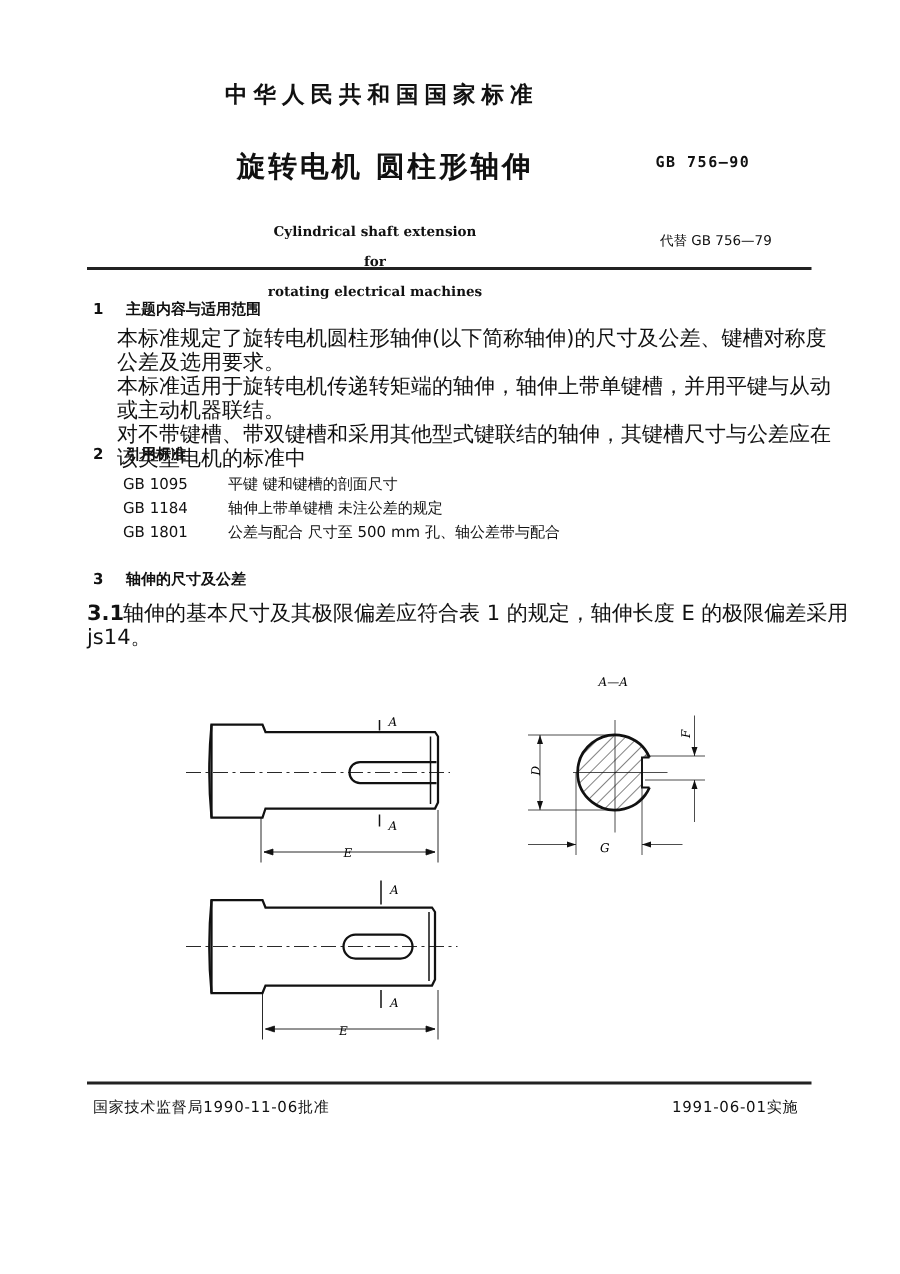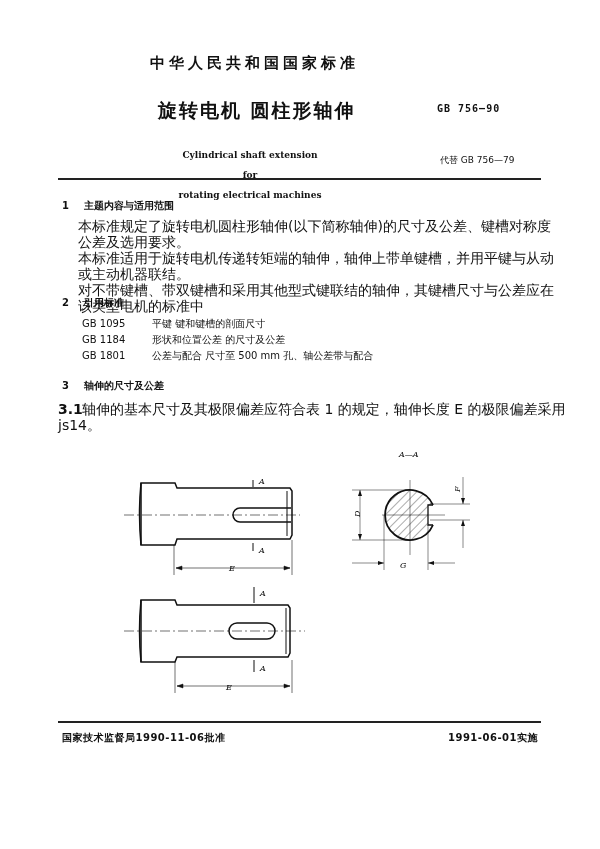--- a/index.html
+++ b/index.html
@@ -13,21 +13,21 @@
   .doc-title { left: 158px; top: 98px; font-size: 19px; font-weight: bold; letter-spacing: 2px; font-family: "DejaVu Sans", sans-serif; }
   .en-title { left: 175px; top: 145px; font-size: 9px; font-weight: bold; line-height: 20px; text-align: center; width: 150px; }
   .std-no { left: 437px; top: 103px; font-size: 10px; font-weight: bold; letter-spacing: 1px; font-family: "DejaVu Sans Mono", monospace; }
   .replaces { left: 440px; top: 142px; font-size: 9px; font-family: "DejaVu Sans", sans-serif; margin-top: 12px; }
   .rule { left: 58px; width: 483px; height: 2px; background: #222; }
   .h { font-size: 10px; font-weight: bold; font-family: "DejaVu Sans", sans-serif; }
   .h .num { display: inline-block; width: 22px; }
   .p { font-size: 14px; line-height: 16px; font-family: "DejaVu Sans", sans-serif; }
   .ref { font-size: 10px; line-height: 16px; font-family: "DejaVu Sans", sans-serif; }
   .ref .code { display: inline-block; width: 70px; }
-  .footer { font-size: 10px; font-weight: bold; font-family: "DejaVu Sans", sans-serif; letter-spacing: 0.5px; }
+  .footer { font-size: 10px; font-weight: normal; font-family: "DejaVu Sans", sans-serif; letter-spacing: 0.5px; }
   svg text { font-family: "DejaVu Serif", serif; font-style: italic; font-size: 8px; }
 </style>
 </head>
 <body>
 
 <div>
 
   <div class="abs nat-title">中华人民共和国国家标准</div>
   <div class="abs doc-title">旋转电机  圆柱形轴伸</div>
   <div class="abs en-title">
@@ -46,21 +46,21 @@
     <div style="padding-left:20px;">本标准规定了旋转电机圆柱形轴伸(以下简称轴伸)的尺寸及公差、键槽对称度公差及选用要求。</div>
     <div style="padding-left:20px;">本标准适用于旋转电机传递转矩端的轴伸，轴伸上带单键槽，并用平键与从动或主动机器联结。</div>
     <div style="padding-left:20px;">对不带键槽、带双键槽和采用其他型式键联结的轴伸，其键槽尺寸与公差应在该类型电机的标准中</div>
   </div>
 
   <div class="abs h" style="left:62px; top:296px;">
     <span class="num">2</span><span>引用标准</span>
   </div>
   <div class="abs ref" style="left:82px; top:316px;">
     <div><span class="code">GB 1095</span><span>平键  键和键槽的剖面尺寸</span></div>
-    <div><span class="code">GB 1184</span><span>形状和位置公差  的尺寸及公差</span></div>
+    <div><span class="code">GB 1184</span><span>轴伸上带单键槽  未注公差的规定</span></div>
     <div><span class="code">GB 1801</span><span>公差与配合  尺寸至 500 mm 孔、轴公差带与配合</span></div>
   </div>
 
   <div class="abs h" style="left:62px; top:379px;">
     <span class="num">3</span><span>轴伸的尺寸及公差</span>
   </div>
   <div class="abs p" style="left:58px; top:401px; width:510px;">
     <span style="display:inline-block; width:24px; font-weight:bold;">3.1</span><span>轴伸的基本尺寸及其极限偏差应符合表 1 的规定，轴伸长度 E 的极限偏差采用 js14。</span>
   </div>
 

